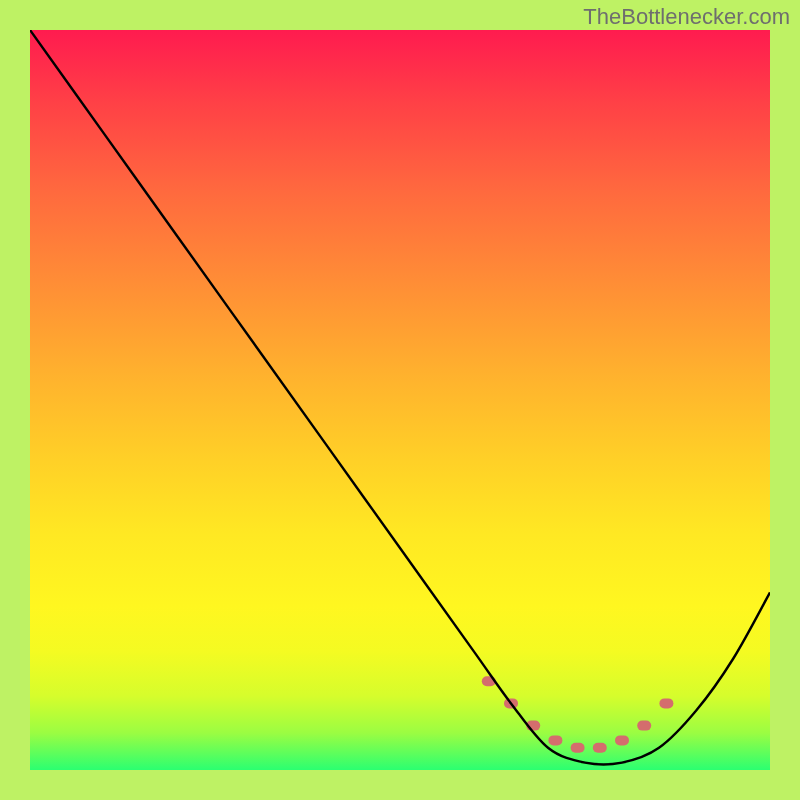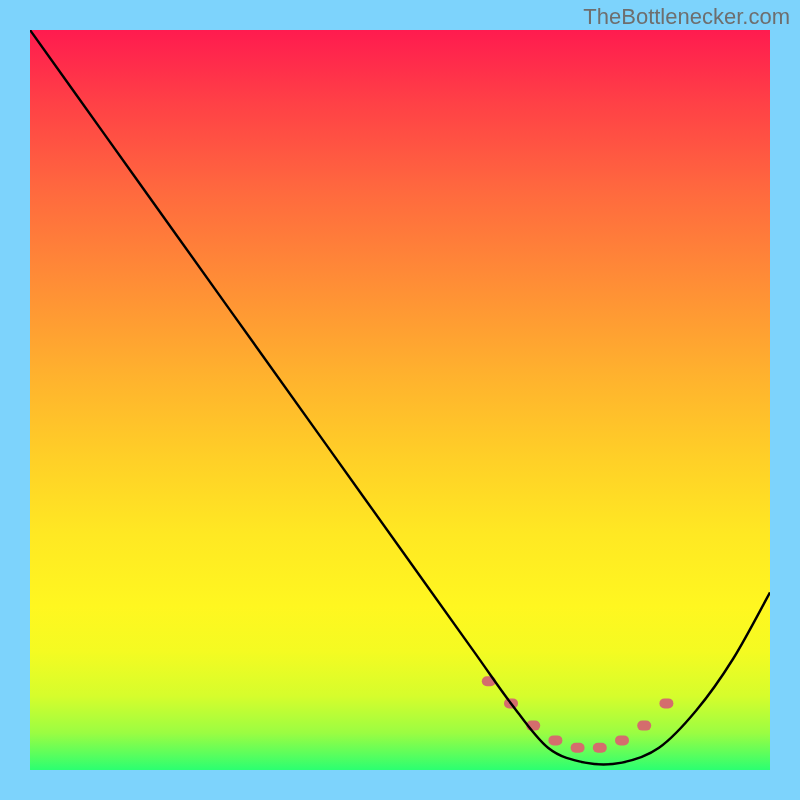--- a/index.html
+++ b/index.html
@@ -8,21 +8,21 @@
     width: 800px;
     height: 800px;
     background: #000;
     overflow: hidden;
     font-family: Arial, Helvetica, sans-serif;
   }
   .outer {
     position: relative;
     width: 800px;
     height: 800px;
-    background: #7dd3fc;
+    background: #bef264;
   }
   .attribution {
     position: absolute;
     top: 4px;
     right: 10px;
     color: #6e6e6e;
     font-size: 22px;
     font-weight: 400;
     font-family: Arial, Helvetica, sans-serif;
   }

